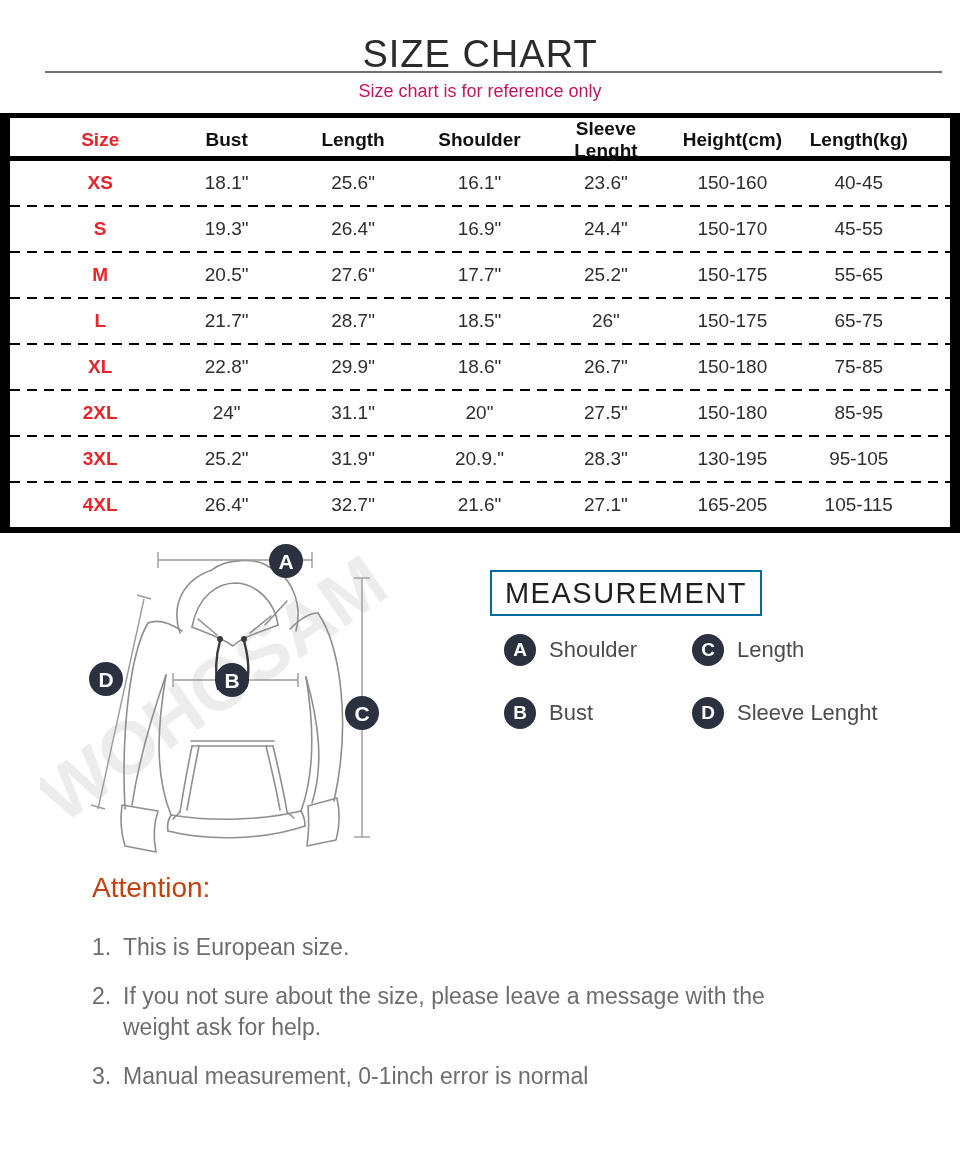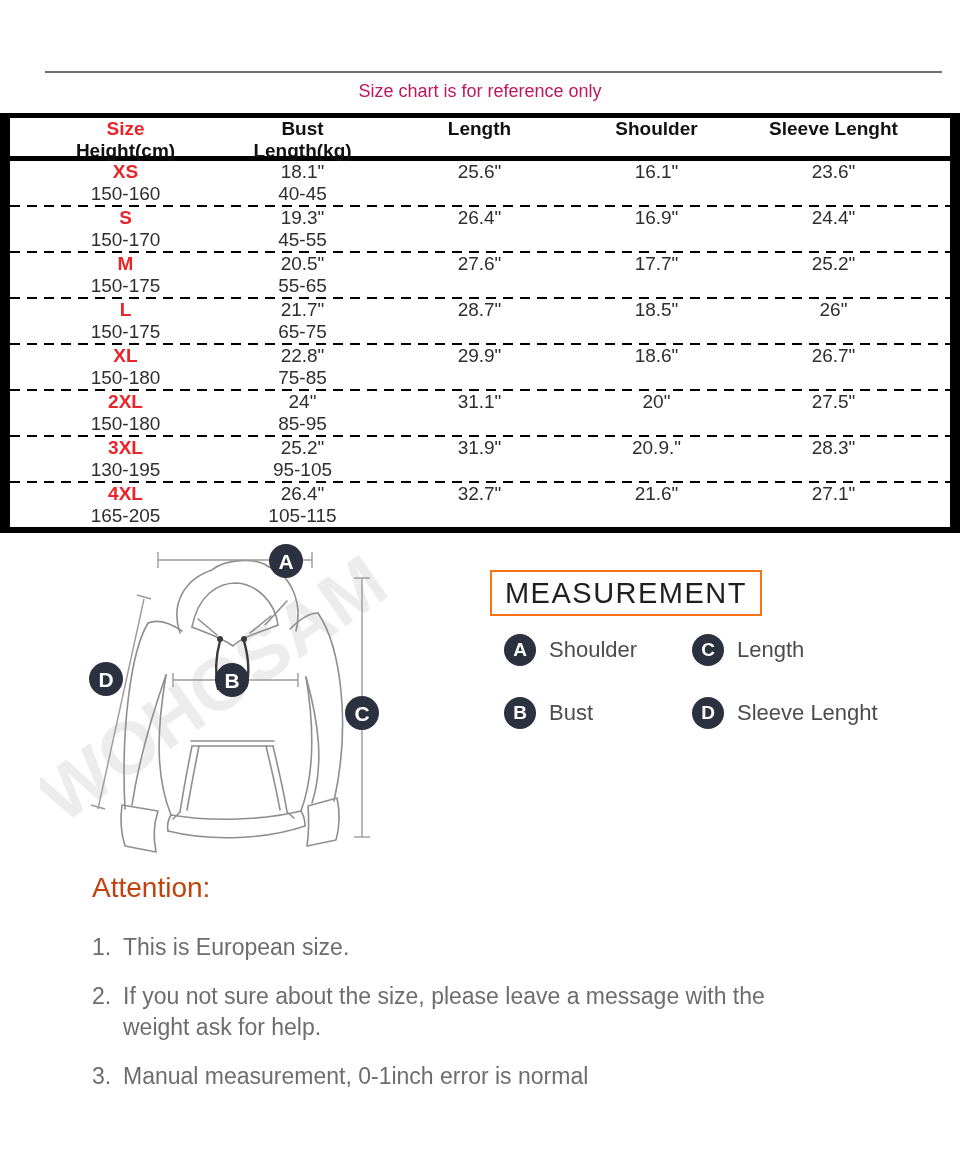--- a/index.html
+++ b/index.html
@@ -10,32 +10,32 @@
   
   .title{position:absolute;top:33px;left:0;width:960px;text-align:center;
          font-size:38px;font-weight:400;letter-spacing:1px;color:#2b2b2b;}
   .title-rule{position:absolute;top:71px;left:45px;width:897px;height:2px;background:#6e6e6e;}
   .subtitle{position:absolute;top:81px;left:0;width:960px;text-align:center;
             font-size:18px;color:#be185d;}
   
   .size-table{position:absolute;top:113px;left:0;width:960px;box-sizing:border-box;
               border-top:5px solid #000;border-bottom:6px solid #000;
               border-left:10px solid #000;border-right:10px solid #000;background:#fff;}
-  .t-row{display:grid;grid-template-columns:repeat(5,1fr);align-items:center;
+  .t-row{display:grid;grid-template-columns:repeat(7,1fr);align-items:center;
          text-align:center;padding:0 28px 0 27px;}
   .t-head{height:38px;border-bottom:5px solid #000;font-weight:bold;font-size:19px;color:#111;}
   .t-data{height:44px;font-size:19px;color:#2e2e2e;}
   .th.size, .td.size{color:#e8252b;}
   .th.size{font-weight:bold;}
   .td.size{font-weight:700;}
   .dash{height:2px;width:100%;
         background-image:repeating-linear-gradient(90deg,#000 0,#000 10px,transparent 10px,transparent 17px);}
   
   .m-box{position:absolute;left:490px;top:570px;width:268px;height:42px;
-         border:2px solid #f97316;display:flex;align-items:center;justify-content:center;
+         border:2px solid #0369a1;display:flex;align-items:center;justify-content:center;
          font-size:29px;letter-spacing:1.5px;color:#1f1f1f;}
   .legend-item{position:absolute;display:flex;align-items:center;gap:13px;}
   .legend-dot{width:32px;height:32px;border-radius:50%;background:#2c3140;color:#fff;
               font-size:19px;font-weight:bold;display:flex;align-items:center;justify-content:center;flex:none;}
   .legend-label{font-size:22px;color:#4c4c4c;white-space:nowrap;}
   #leg-a{left:504px;top:634px;} #leg-c{left:692px;top:634px;}
   #leg-b{left:504px;top:697px;} #leg-d{left:692px;top:697px;}
   
   .hoodie{position:absolute;left:40px;top:543px;}
   
@@ -43,20 +43,21 @@
   .att-title{font-size:28px;color:#c2410c;margin:0 0 28px 0;font-weight:400;}
   .att-item{display:flex;font-size:23px;color:#6d6d6d;line-height:31px;margin-bottom:18px;}
   .att-num{width:31px;flex:none;}
   .att-text{max-width:700px;}
 </style>
 </head>
 <body>
 
 <div id="page">
 
+  <div class="title">SIZE CHART</div>
   <div class="title-rule"></div>
   <div class="subtitle">Size chart is for reference only</div>
 
   <div class="size-table">
     <div class="t-row t-head">
       <div class="th size">Size</div>
       <div class="th">Bust</div>
       <div class="th">Length</div>
       <div class="th">Shoulder</div>
       <div class="th">Sleeve Lenght</div>

